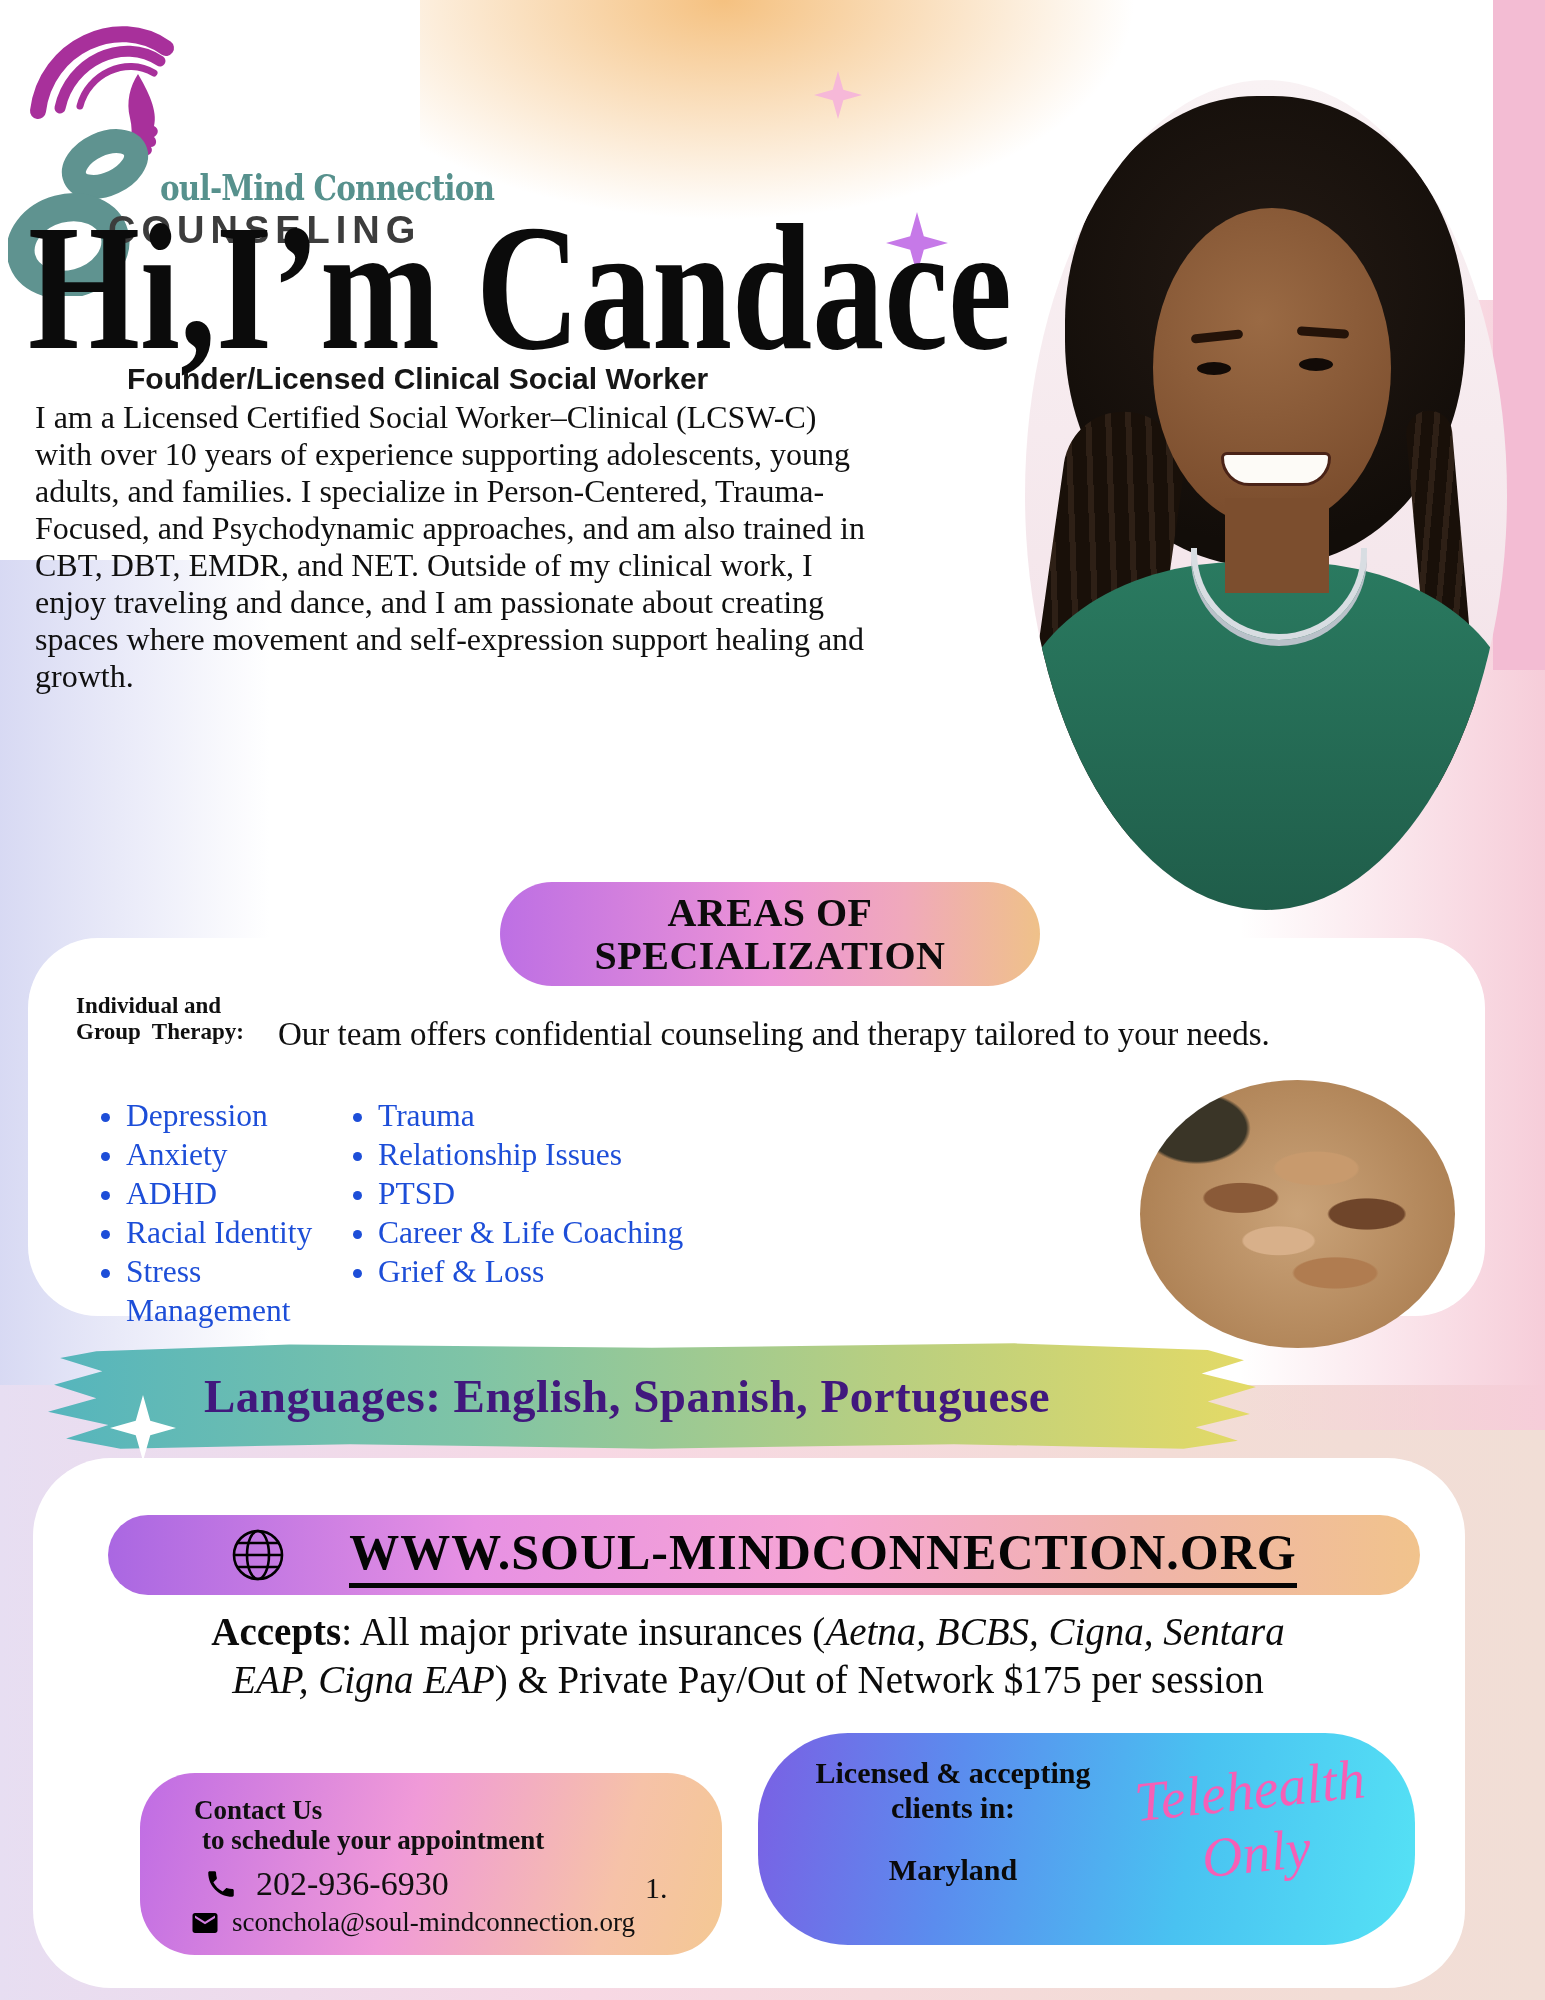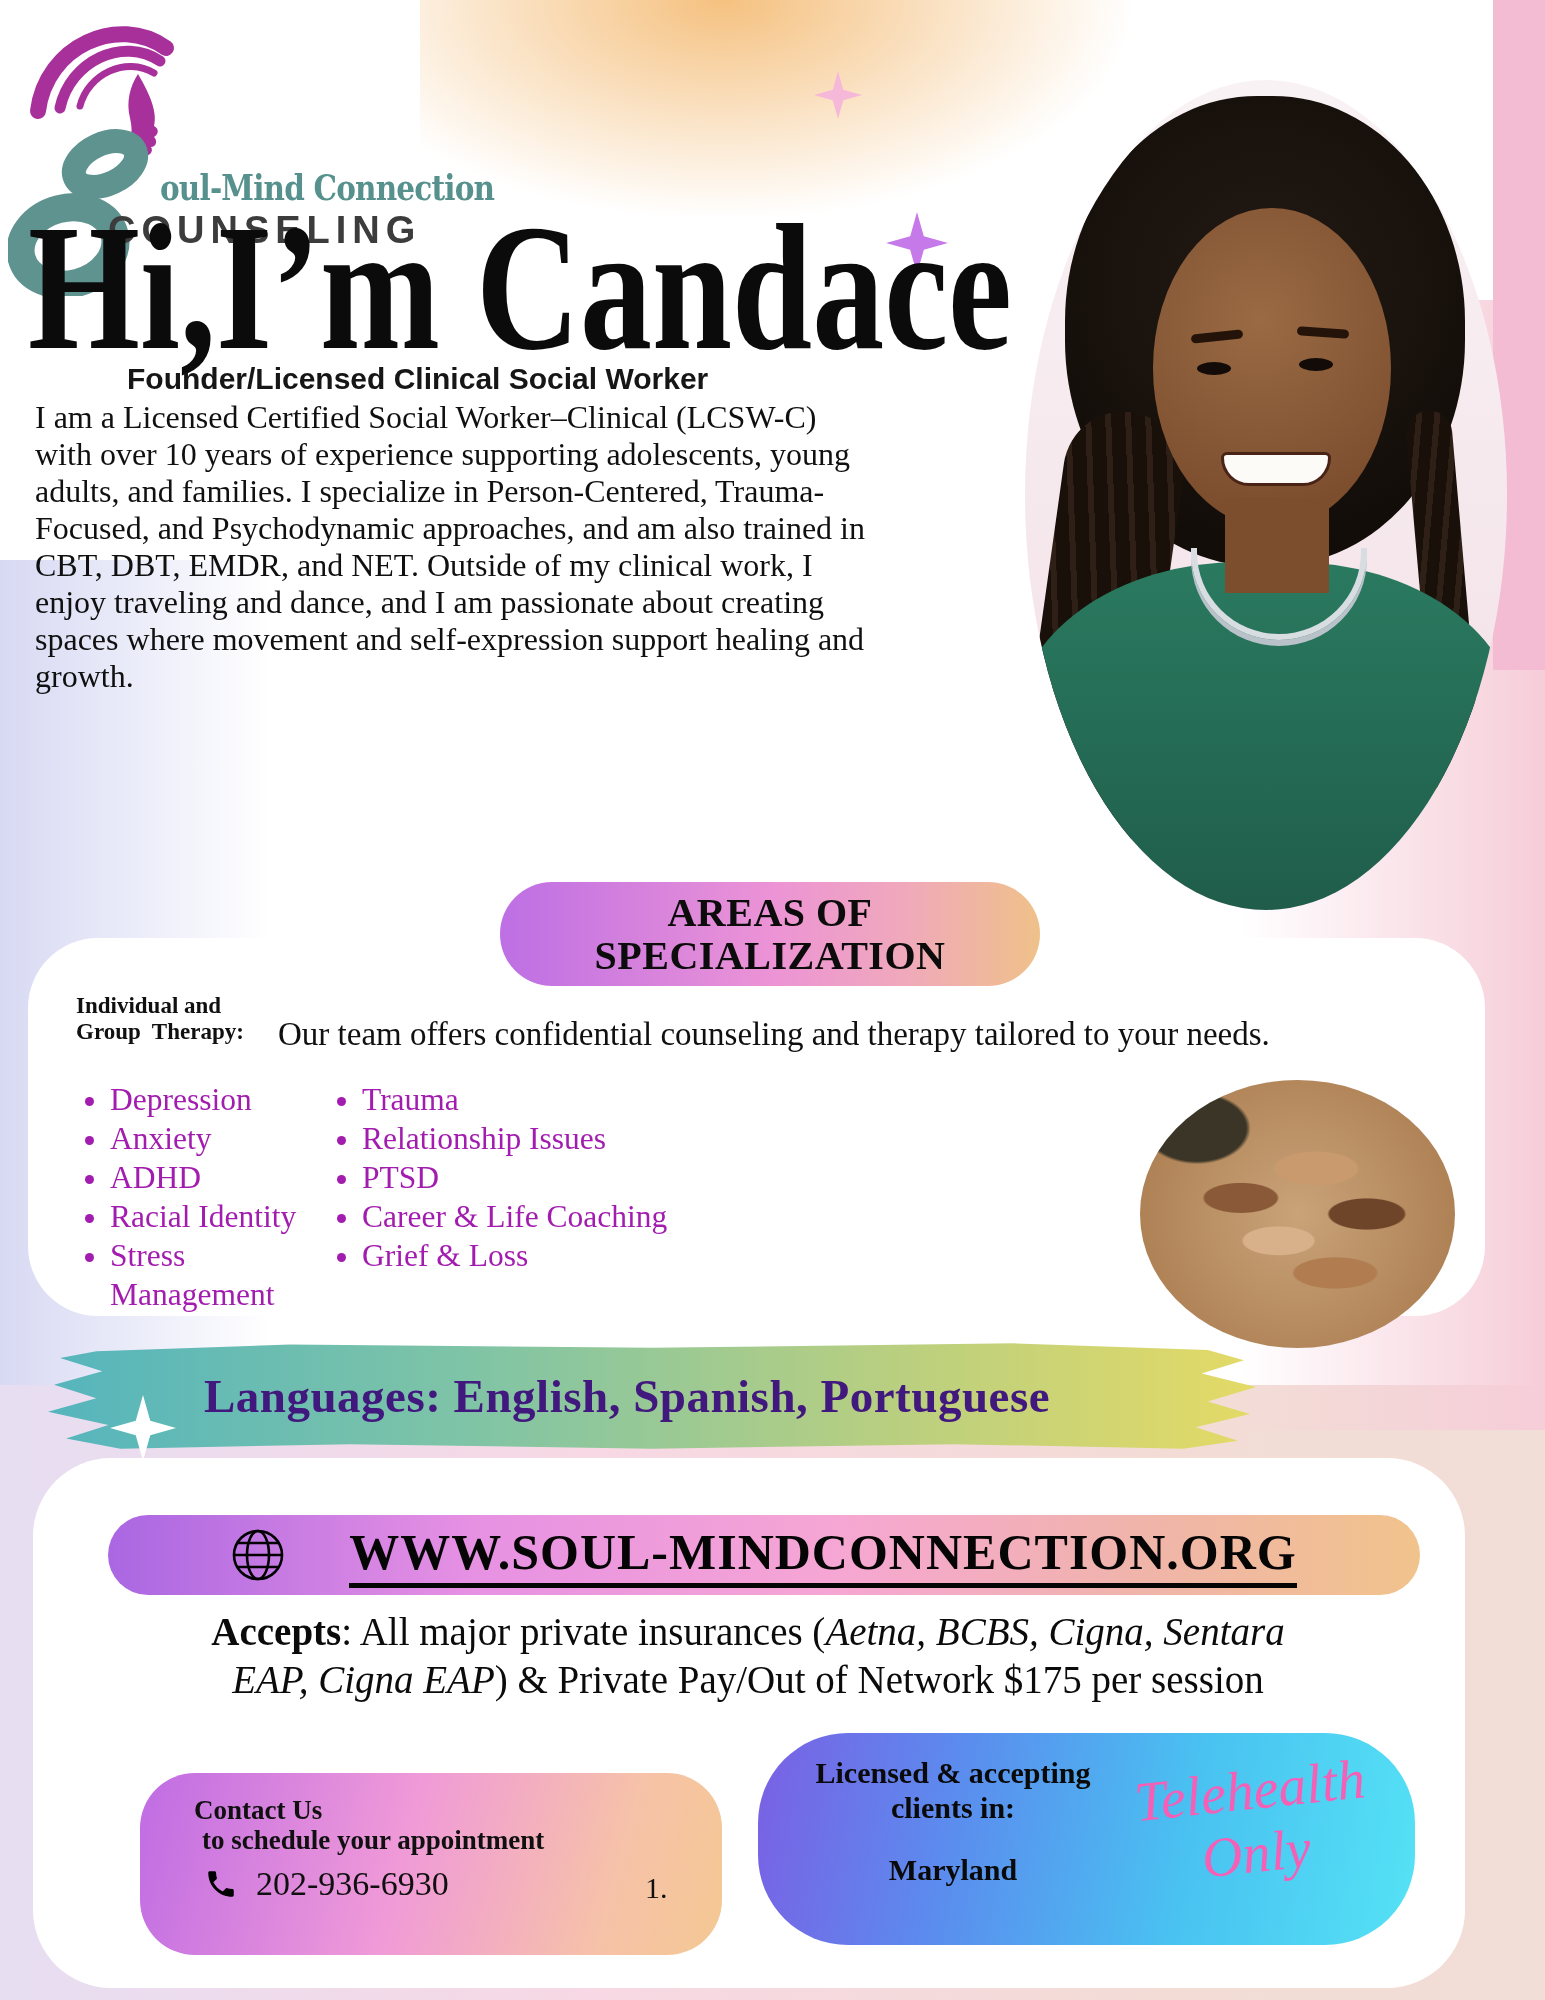--- a/index.html
+++ b/index.html
@@ -55,22 +55,22 @@
     border-radius:0 0 90px 90px;box-shadow:0 6px 0 #b9c1c9;}
   
   .areas-pill{left:500px;top:882px;width:540px;height:104px;border-radius:52px;z-index:3;
     background:linear-gradient(90deg,#bd6fe4 0%,#ec93d6 50%,#f0a9bb 75%,#efc189 100%);
     display:flex;flex-direction:column;align-items:center;justify-content:center;}
   .areas-pill div{font-size:40px;font-weight:bold;line-height:1.08;color:#0c0c0c;letter-spacing:.5px;}
   
   .card1{left:28px;top:938px;width:1457px;height:378px;border-radius:70px;background:#ffffff;z-index:2;}
   .ig-label{left:48px;top:55px;font-size:23px;font-weight:bold;line-height:1.13;white-space:pre;}
   .team-line{left:250px;top:78px;font-size:33px;white-space:nowrap;}
-  ul.col{position:absolute;top:142px;margin:0;padding-left:34px;list-style:disc;
-    font-size:31.5px;line-height:39px;color:#a21caf;}
+  ul.col{position:absolute;top:142px;margin:16px;padding-left:34px;list-style:disc;
+    font-size:31.5px;line-height:39px;color:#1d4ed8;}
   .col1{left:48px;width:230px;}
   .col2{left:300px;width:310px;}
   .col3{left:752px;width:340px;}
   .hands{left:1112px;top:142px;width:315px;height:268px;border-radius:50%;
     background:
       radial-gradient(90px 60px at 18% 18%, #3a3527 55%, rgba(58,53,39,0) 60%),
       radial-gradient(62px 25px at 32% 44%, #8a5a38 58%, rgba(0,0,0,0) 62%),
       radial-gradient(70px 28px at 56% 33%, #c89a6d 58%, rgba(0,0,0,0) 62%),
       radial-gradient(64px 26px at 72% 50%, #6f452a 58%, rgba(0,0,0,0) 62%),
       radial-gradient(60px 24px at 44% 60%, #d8b08a 58%, rgba(0,0,0,0) 62%),
@@ -220,20 +220,26 @@
     <div class="abs contact-card">
       <div class="abs c-t1">Contact Us</div>
       <div class="abs c-t2">to schedule your appointment</div>
       <div class="abs c-phone-row">
         <svg class="icon-svg" width="34" height="34" viewBox="0 0 24 24">
           <path fill="#000" d="M6.62 10.79c1.44 2.83 3.76 5.14 6.59 6.59l2.2-2.21c.27-.27.67-.36 1.02-.24 1.12.37 2.33.57 3.57.57.55 0 1 .45 1 1V20c0 .55-.45 1-1 1-9.39 0-17-7.61-17-17 0-.55.45-1 1-1h3.5c.55 0 1 .45 1 1 0 1.25.2 2.45.57 3.57.11.35.03.74-.25 1.02l-2.2 2.2z"></path>
         </svg>
         <span class="c-phone">202-936-6930</span>
       </div>
       <div class="abs c-note">1.</div>
+      <div class="abs c-email-row">
+        <svg class="icon-svg" width="30" height="30" viewBox="0 0 24 24">
+          <path fill="#000" d="M20 4H4c-1.1 0-2 .9-2 2v12c0 1.1.9 2 2 2h16c1.1 0 2-.9 2-2V6c0-1.1-.9-2-2-2zm0 4l-8 5-8-5V6l8 5 8-5v2z"></path>
+        </svg>
+        <span class="c-email">sconchola@soul-mindconnection.org</span>
+      </div>
     </div>
 
     <div class="abs license-card">
       <div class="abs l-text">
         <span>Licensed &amp; accepting</span><br>
         <span>clients in:</span>
       </div>
       <div class="abs l-state">Maryland</div>
       <div class="abs tele">
         <span>Telehealth</span><br>

